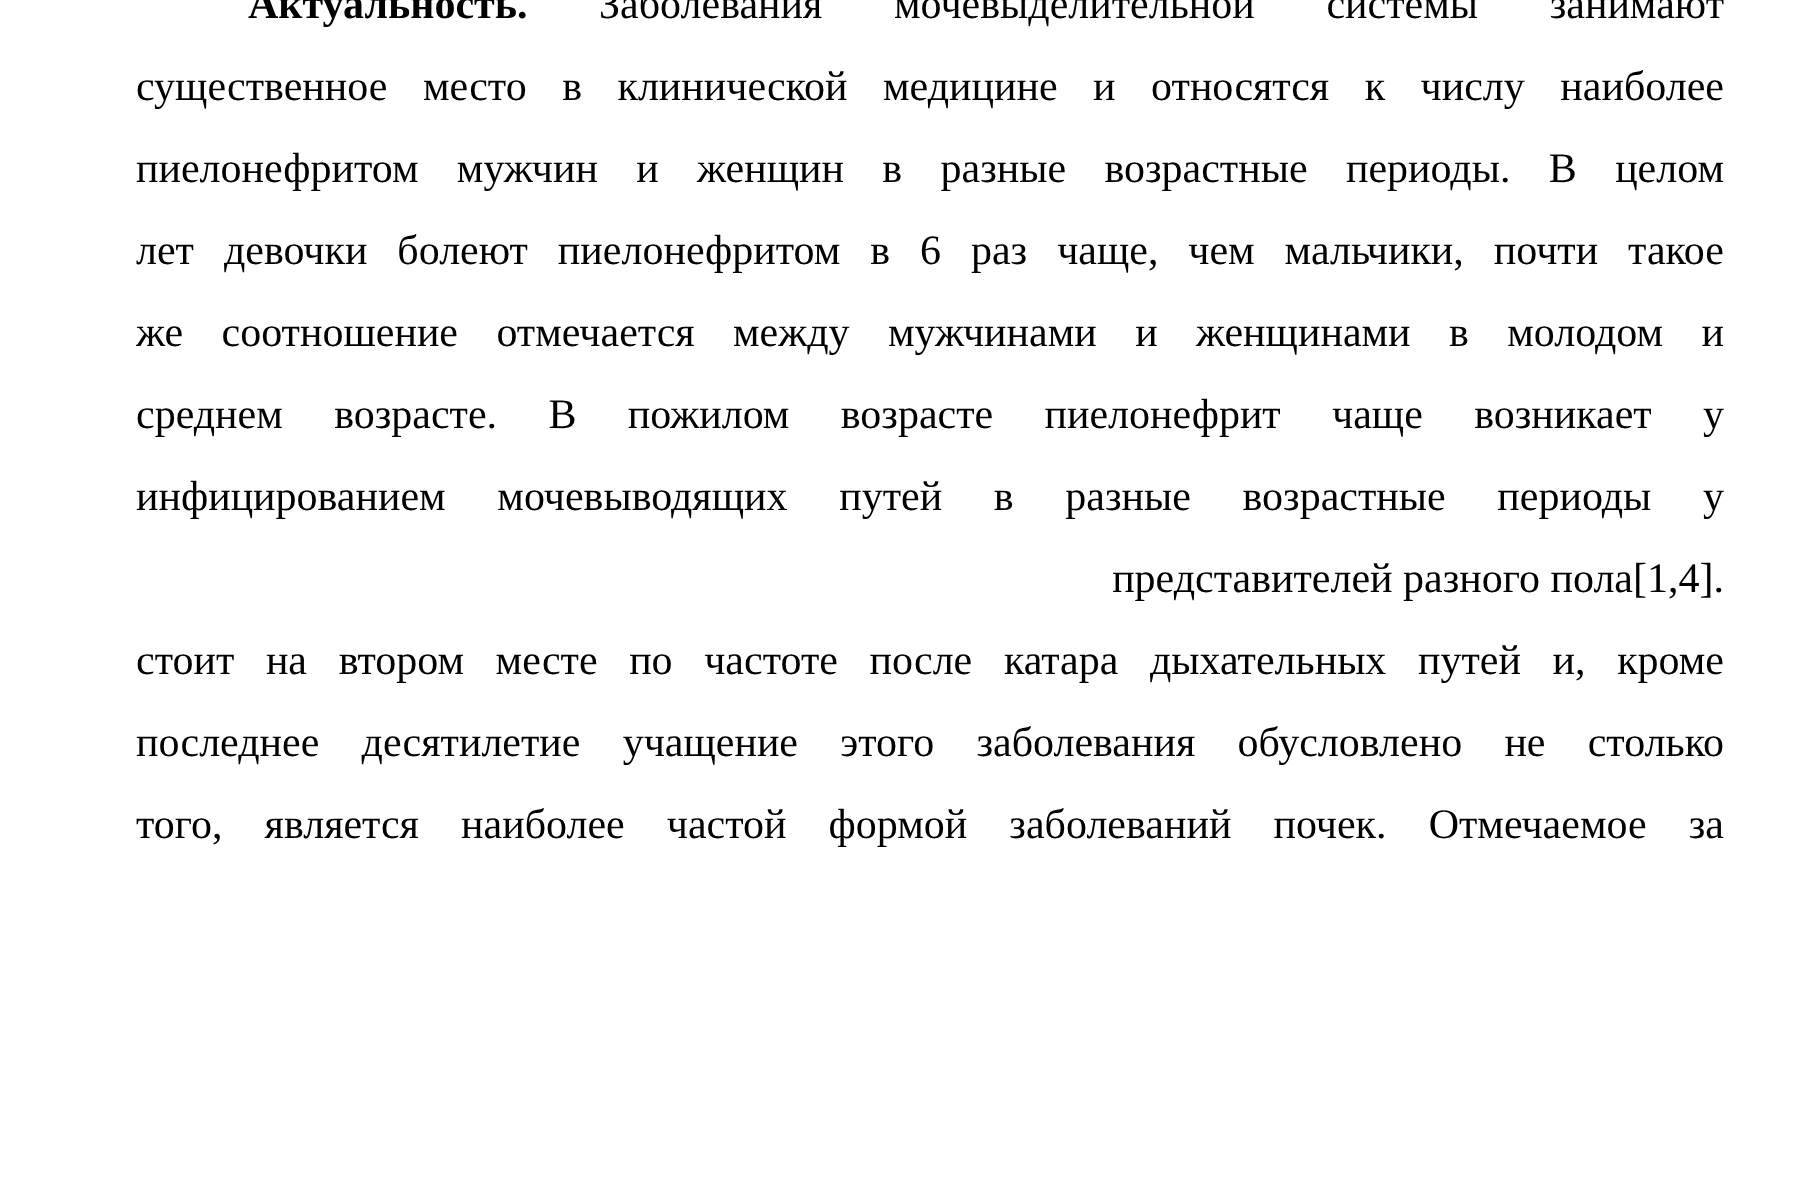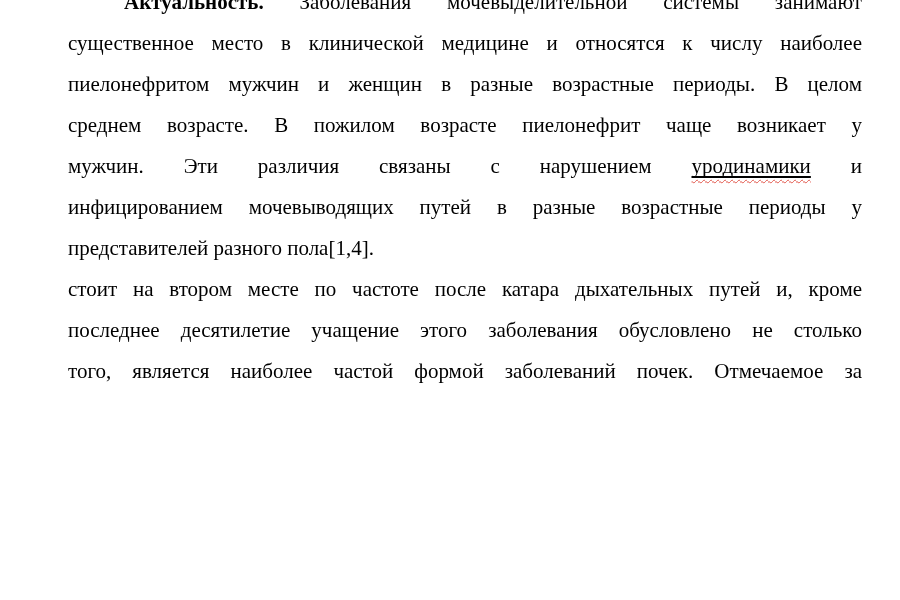--- a/index.html
+++ b/index.html
@@ -32,21 +32,21 @@
   }
   .line {
     height: 41px;
     overflow: hidden;
     text-align: justify;
     text-align-last: justify;
     -moz-text-align-last: justify;
     white-space: normal;
   }
   .line.no-justify {
-    text-align: left;
+    text-align: right;
     text-align-last: auto;
     -moz-text-align-last: auto;
   }
   .line.indent {
     text-indent: 56px;
   }
   .seg-bold {
     font-weight: bold;
   }
   .seg-underline {
@@ -63,21 +63,22 @@
   }
 </style>
 </head>
 <body>
 
 <div class="page">
   <div class="text-area" id="doc">
       <div class="line indent"><span class="seg-bold">Актуальность.</span><span class=""> Заболевания мочевыделительной системы занимают</span></div>
       <div class="line"><span class="">существенное место в клинической медицине и относятся к числу наиболее</span></div>
       <div class="line"><span class="">пиелонефритом мужчин и женщин в разные возрастные периоды. В целом</span></div>
+      <div class="line"><span class="">лет девочки болеют пиелонефритом в 6 раз чаще, чем мальчики, почти такое</span></div>
+      <div class="line"><span class="">же соотношение отмечается между мужчинами и женщинами в молодом и</span></div>
       <div class="line"><span class="">среднем возрасте. В пожилом возрасте пиелонефрит чаще возникает у</span></div>
-      <div class="line"><span class="">мужчин. Эти различия связаны с нарушением </span><span class="seg-underline"><span class="seg-spellcheck">уродинамики</span></span><span class=""> и</span></div>
       <div class="line"><span class="">инфицированием мочевыводящих путей в разные возрастные периоды у</span></div>
       <div class="line no-justify"><span class="">представителей разного пола[1,4].</span></div>
       <div class="line"><span class="">стоит на втором месте по частоте после катара дыхательных путей и, кроме</span></div>
       <div class="line"><span class="">последнее десятилетие учащение этого заболевания обусловлено не столько</span></div>
       <div class="line"><span class="">того, является наиболее частой формой заболеваний почек. Отмечаемое за</span></div>
     </div>
 </div>
 
 </body></html>

